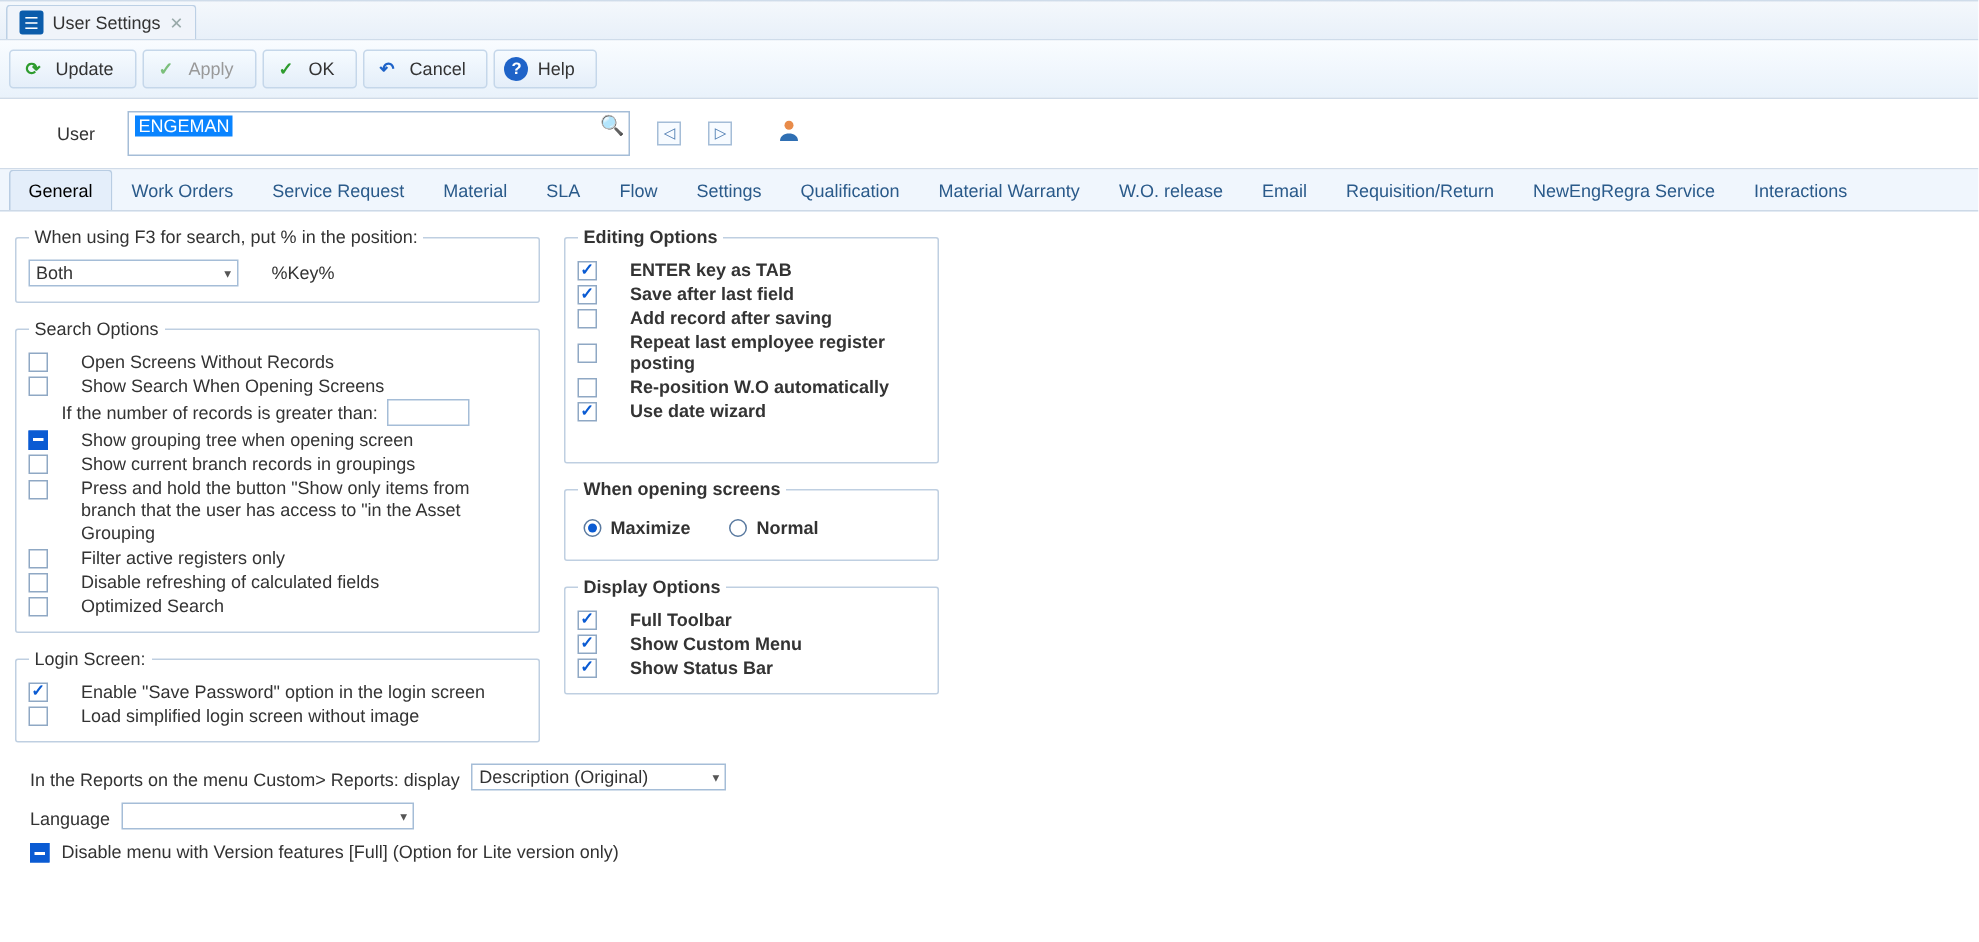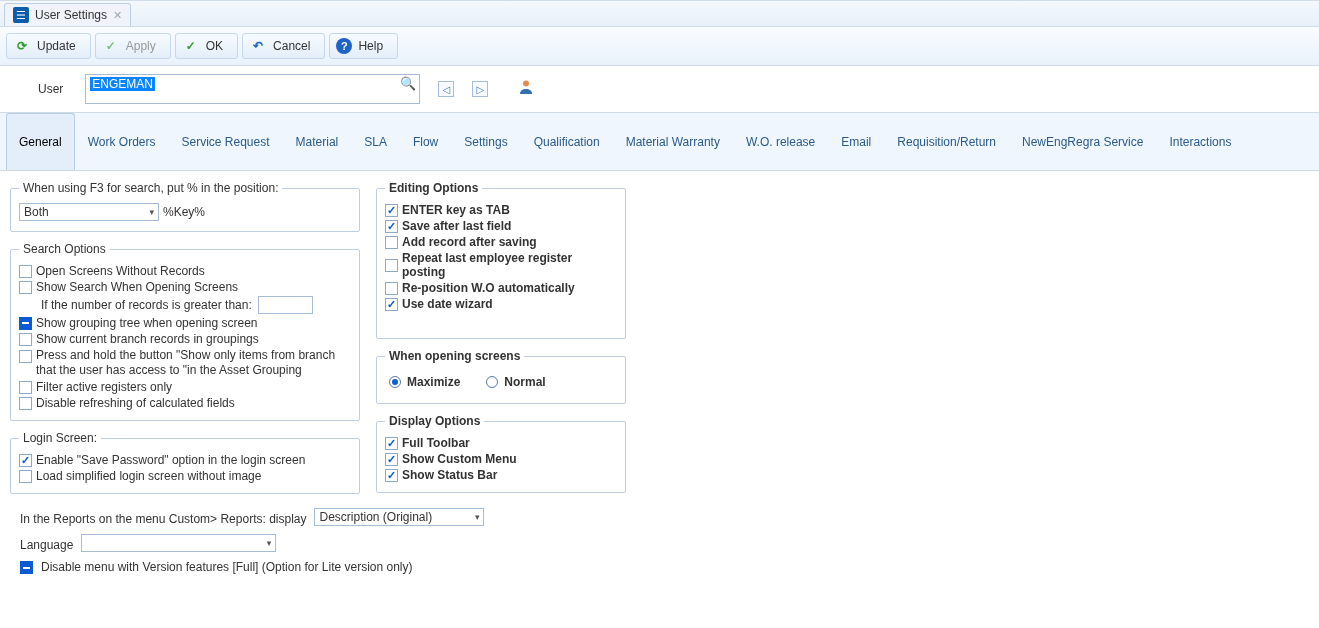--- a/index.html
+++ b/index.html
@@ -14,29 +14,29 @@
   .tbtn .ico { width:18px; height:18px; display:flex; align-items:center; justify-content:center; font-weight:bold; }
   .user-row { padding:8px 8px 8px 38px; display:flex; align-items:center; gap:16px; border-bottom:1px solid #d0dbe8; background:#fff;}
   .user-row .label { margin-right:6px; color:#333;}
   .searchbox-wrap { position:relative; width:335px; }
   .searchbox { width:100%; border:1px solid #a5bdd7; padding:2px 22px 12px 4px; background:#fff; }
   .searchbox .sel { background:#0a84ff; color:#fff; padding:0 2px; }
   .mag { position:absolute; right:4px; top:2px; color:#4a7ab0; font-size:13px; cursor:pointer;}
   .navarrow { border:1px solid #a5bdd7; width:16px; height:16px; display:flex; align-items:center; justify-content:center; color:#4a7ab0; font-size:10px; margin-left:2px; cursor:pointer; background:#f7fbff;}
   .person-ico { margin-left:14px; font-size:16px;}
   .tabstrip { background:#f0f6fd; display:flex; border-bottom:1px solid #cdd9e7; padding-left:6px;}
-  .ptab { padding:21px 12px; color:#2a5a8a; cursor:pointer; border:1px solid transparent; border-bottom:none; }
+  .ptab { padding:6px 12px; color:#2a5a8a; cursor:pointer; border:1px solid transparent; border-bottom:none; }
   .ptab.active { background:#e4eefa; border-color:#b9cde3; border-radius:3px 3px 0 0; color:#000;}
   .content { padding:10px 10px; display:flex; gap:16px; }
   .col { display:flex; flex-direction:column; gap:10px; }
   .left-col { width:350px; }
   .right-col { width:250px;font-weight:bold; }
   fieldset { border:1px solid #bfcfe1; border-radius:2px; padding:6px 8px 8px 8px; margin:0; }
   legend { padding:0 4px; color:#333; }
-  .row { display:flex; align-items:center; gap:4px; margin:2px 0; }
+  .row { display:flex; align-items:center; gap:22px; margin:2px 0; }
   .chk { width:13px; height:13px; border:1px solid #8fa8c4; background:#fff; display:inline-flex; align-items:center; justify-content:center; cursor:pointer; flex:0 0 13px;}
   .chk.checked::after { content:"✓"; color:#0a5bd3; font-size:11px; font-weight:bold; line-height:1;}
   .chk.tri { background:#0a5bd3; border-color:#0a5bd3; }
   .chk.tri::after { content:""; width:7px; height:2px; background:#fff; display:block;}
   .radio { width:12px; height:12px; border:1px solid #5a7aa0; border-radius:50%; display:inline-flex; align-items:center; justify-content:center; cursor:pointer; flex:0 0 12px;}
   .radio.checked::after { content:""; width:6px; height:6px; background:#0a5bd3; border-radius:50%;}
   .text-in { border:1px solid #a5bdd7; padding:1px 4px; height:18px;}
   .select { border:1px solid #a5bdd7; background:#fff; padding:1px 18px 1px 4px; height:18px; position:relative; display:inline-flex; align-items:center; min-width:60px; cursor:pointer;}
   .select::after { content:"▾"; position:absolute; right:4px; font-size:9px; color:#555;}
   .indent { padding-left:22px; }
@@ -153,20 +153,24 @@
           <span style="line-height:1.25">Press and hold the button "Show only items from branch that the user has access to "in the Asset Grouping</span>
         </div>
       <div class="row">
           <span class="chk"></span>
           <span>Filter active registers only</span>
         </div>
       <div class="row">
           <span class="chk"></span>
           <span>Disable refreshing of calculated fields</span>
         </div>
+      <div class="row">
+          <span class="chk"></span>
+          <span>Optimized Search</span>
+        </div>
     </fieldset>
 
     <fieldset>
       <legend>Login Screen:</legend>
       <div class="row">
           <span class="chk checked"></span>
           <span>Enable "Save Password" option in the login screen</span>
         </div>
       <div class="row">
           <span class="chk"></span>

